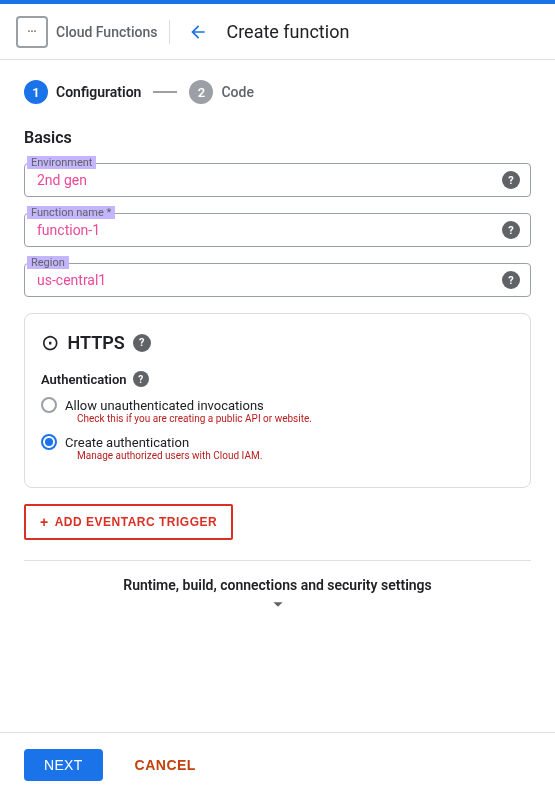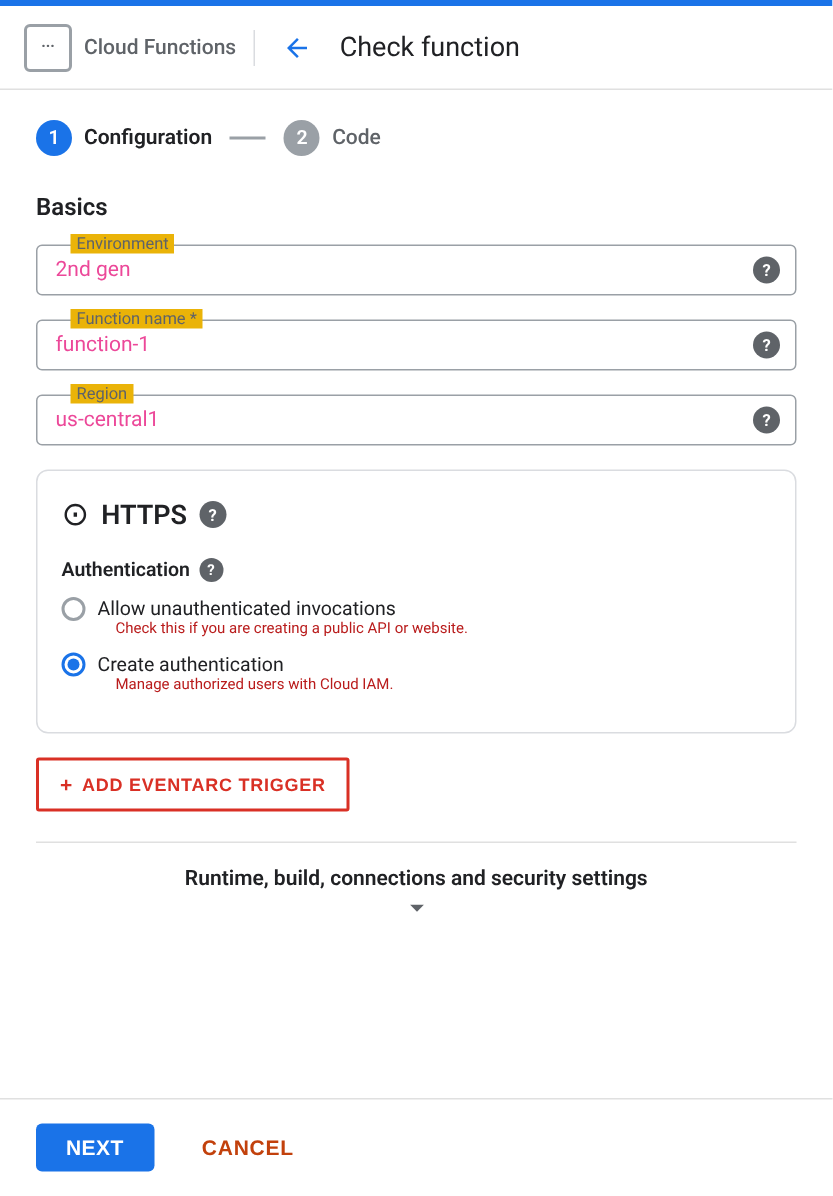--- a/index.html
+++ b/index.html
@@ -136,22 +136,22 @@
     .form-field {
       position: relative;
       margin-bottom: 16px;
       border: 1px solid #9aa0a6;
       border-radius: 4px;
       padding: 8px 40px 8px 12px;
     }
     .field-label {
       position: absolute;
       top: -8px;
-      left: 22px;
-      background: #eab308;
+      left: 2px;
+      background: #c4b5fd;
       padding: 0 4px;
       font-size: 11px;
       color: #5f6368;
     }
     .field-label.required::after {
       content: ' *';
     }
     .field-value {
       font-size: 14px;
       color: #ec4899;
@@ -329,21 +329,21 @@
       bottom: 0;
       width: 555px;
       background: #fff;
     }
     .btn-next {
       background: #1a73e8;
       color: #fff;
       border: none;
       padding: 8px 20px;
       font-size: 14px;
-      font-weight: 700;
+      font-weight: 400;
       border-radius: 4px;
       cursor: pointer;
       letter-spacing: 0.3px;
     }
     .btn-cancel {
       background: transparent;
       color: #c2410c;
       border: none;
       padding: 8px 16px;
       font-size: 14px;
@@ -368,21 +368,21 @@
       <span>···</span>
     </div>
     <span>Cloud Functions</span>
   </div>
   <div class="header-divider"></div>
   <div class="back-arrow">
     <svg width="20" height="20" viewBox="0 0 24 24" fill="#1a73e8">
       <path d="M20 11H7.83l5.59-5.59L12 4l-8 8 8 8 1.41-1.41L7.83 13H20v-2z"></path>
     </svg>
   </div>
-  <div class="header-title">Check function</div>
+  <div class="header-title">Create function</div>
 </div>
 
 <div class="stepper">
   <div class="step">
     <div class="step-circle active">
       <span>1</span>
     </div>
     <span class="step-label active">Configuration</span>
   </div>
   <div class="step-connector"></div>

